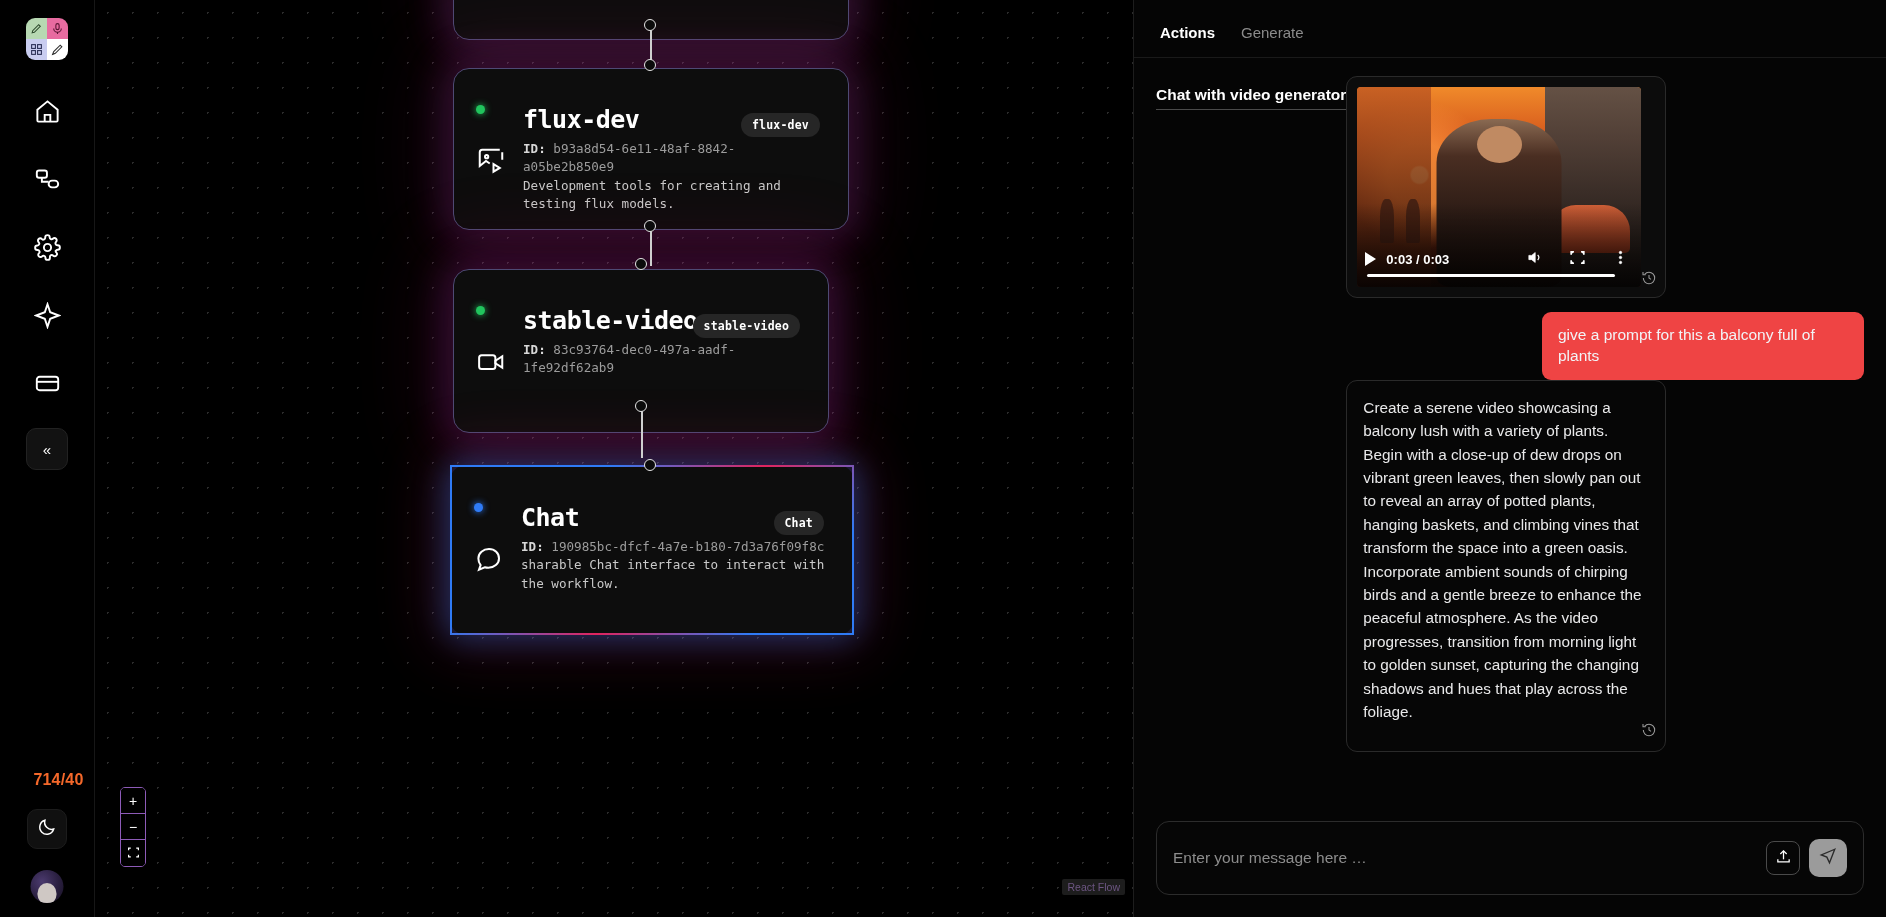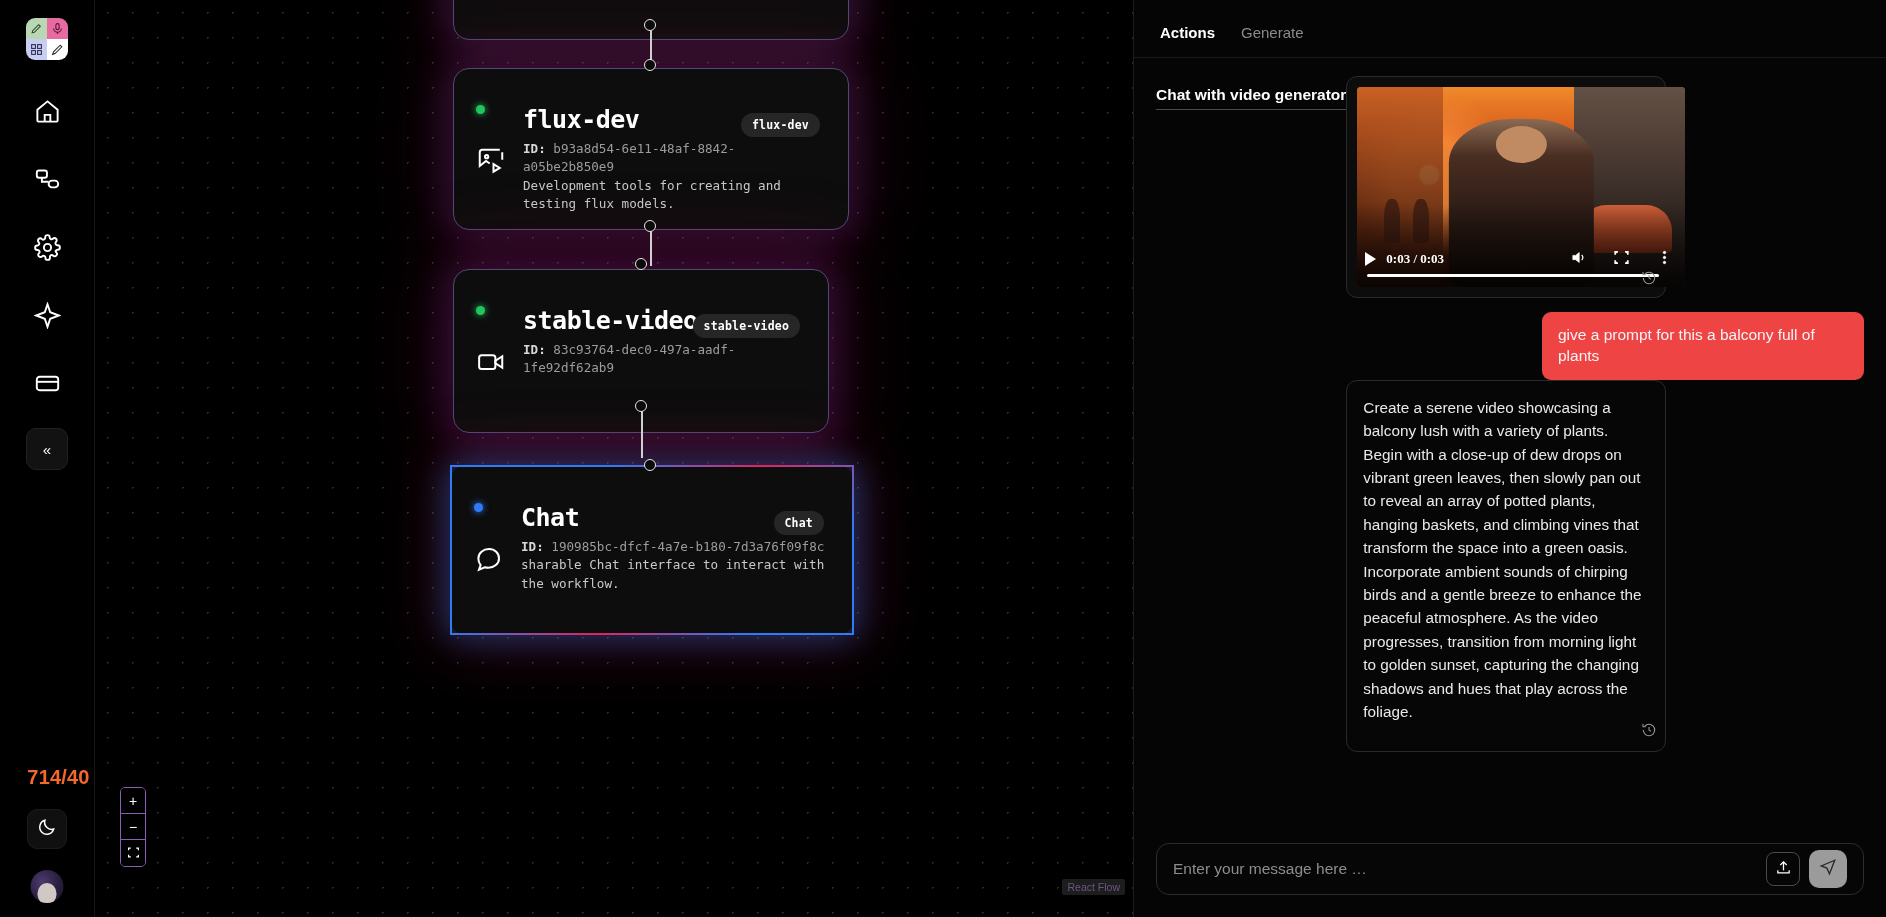--- a/index.html
+++ b/index.html
@@ -42,21 +42,21 @@
   .rail-btn svg { width: 27px; height: 27px; stroke: #fff; fill: none; stroke-width: 1.7; }
   .collapse-btn {
     margin-top: 22px;
     width: 42px; height: 42px; border-radius: 10px;
     background: #121212; border: 1px solid #222;
     display: flex; align-items: center; justify-content: center;
     color: #fff; font-size: 15px; cursor: pointer;
   }
   .credits {
     position: absolute; left: 0; right: 0; bottom: 128px;
-    text-align: center; color: #f4682a; font-size: 20px; font-weight: 600;
+    text-align: center; color: #f4682a; font-size: 16px; font-weight: 600;
     letter-spacing: .2px;
     padding-left: 23px;
   }
   .theme-btn {
     position: absolute; bottom: 68px; left: 50%; transform: translateX(-50%);
     width: 40px; height: 40px; border-radius: 10px;
     background: #101010; border: 1px solid #1c1c1c;
     display: flex; align-items: center; justify-content: center; cursor: pointer;
   }
   .theme-btn svg { width: 20px; height: 20px; stroke: #fff; fill: none; stroke-width: 1.8; }
@@ -148,23 +148,22 @@
     margin: 28px 0 0 0; padding-bottom: 7px;
   }
   .chat-title span { border-bottom: 1px solid #4a4a4a; padding-bottom: 6px; }
   .messages { flex: 1 1 auto; overflow: hidden; padding-top: 18px; }
 
   .bubble-assistant {
     background: #0c0c0c; border: 1px solid #2a2a2a; border-radius: 11px;
     padding: 10px; width: 320px; position: relative;
   }
   .video {
-    width: 328px; height: 200px; border-radius: 4px; overflow: hidden; position: relative;
+    width: 284px; height: 200px; border-radius: 4px; overflow: hidden; position: relative;
     background: #1a0d08;
-    font-family: Liberation Serif, serif;
   }
   .video .scene { position: absolute; inset: 0;
     background:
       radial-gradient(circle at 22% 44%, rgba(255,225,150,.95) 0 3.2%, rgba(255,150,60,.75) 4% 13%, rgba(0,0,0,0) 30%),
       linear-gradient(180deg, #f08a2a 0%, #d4561c 26%, #77270f 55%, #220d07 100%);
   }
   .video .bldgL { position: absolute; left: 0; top: 0; width: 26%; height: 100%; background: linear-gradient(180deg, #c25a22, #2a0f08); opacity: .85; }
   .video .bldgR { position: absolute; right: 0; top: 0; width: 34%; height: 100%; background: linear-gradient(180deg, #5d4e46, #14100e); opacity: .95; }
   .video .car { position: absolute; right: 4%; bottom: 17%; width: 28%; height: 24%; border-radius: 26px 26px 5px 5px; background: linear-gradient(180deg,#e0663a,#7d2b14); opacity: .9; }
   .video .hero { position: absolute; left: 50%; transform: translateX(-50%); bottom: 0; width: 44%; height: 84%;
@@ -194,21 +193,21 @@
   }
   .bubble-text {
     background: #060606; border: 1px solid #2a2a2a; border-radius: 11px;
     padding: 15px 16px 28px 16px; width: 320px; color: #e9e9ea;
     font-size: 15.3px; line-height: 1.53; position: relative;
   }
 
   .composer {
     margin: 0 22px 22px 22px; position: relative;
     border: 1px solid #2c2c2c; border-radius: 13px; background: #060606;
-    height: 52px; display: flex; align-items: center; padding: 0 16px;
+    height: 74px; display: flex; align-items: center; padding: 0 16px;
   }
   .composer input {
     flex: 1 1 auto; background: transparent; border: none; outline: none;
     color: #dedede; font-size: 15.5px; font-family: "Liberation Sans", sans-serif;
   }
   .composer input::placeholder { color: #8d8d8d; }
   .upload-btn {
     width: 34px; height: 34px; border: 1px solid #4a4a4a; border-radius: 8px;
     display: flex; align-items: center; justify-content: center; cursor: pointer; margin-right: 9px;
   }

